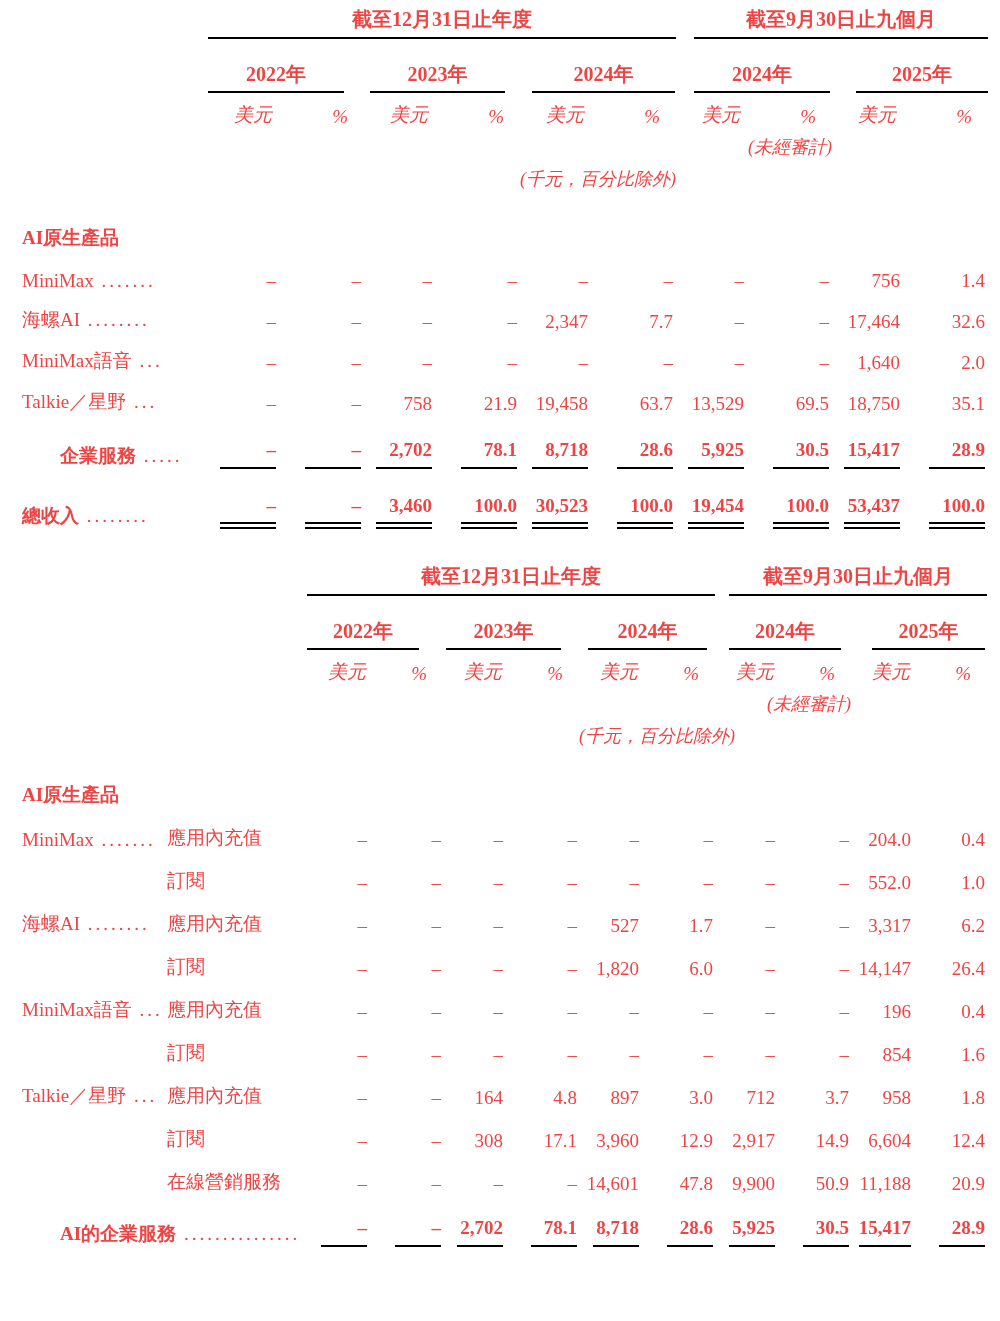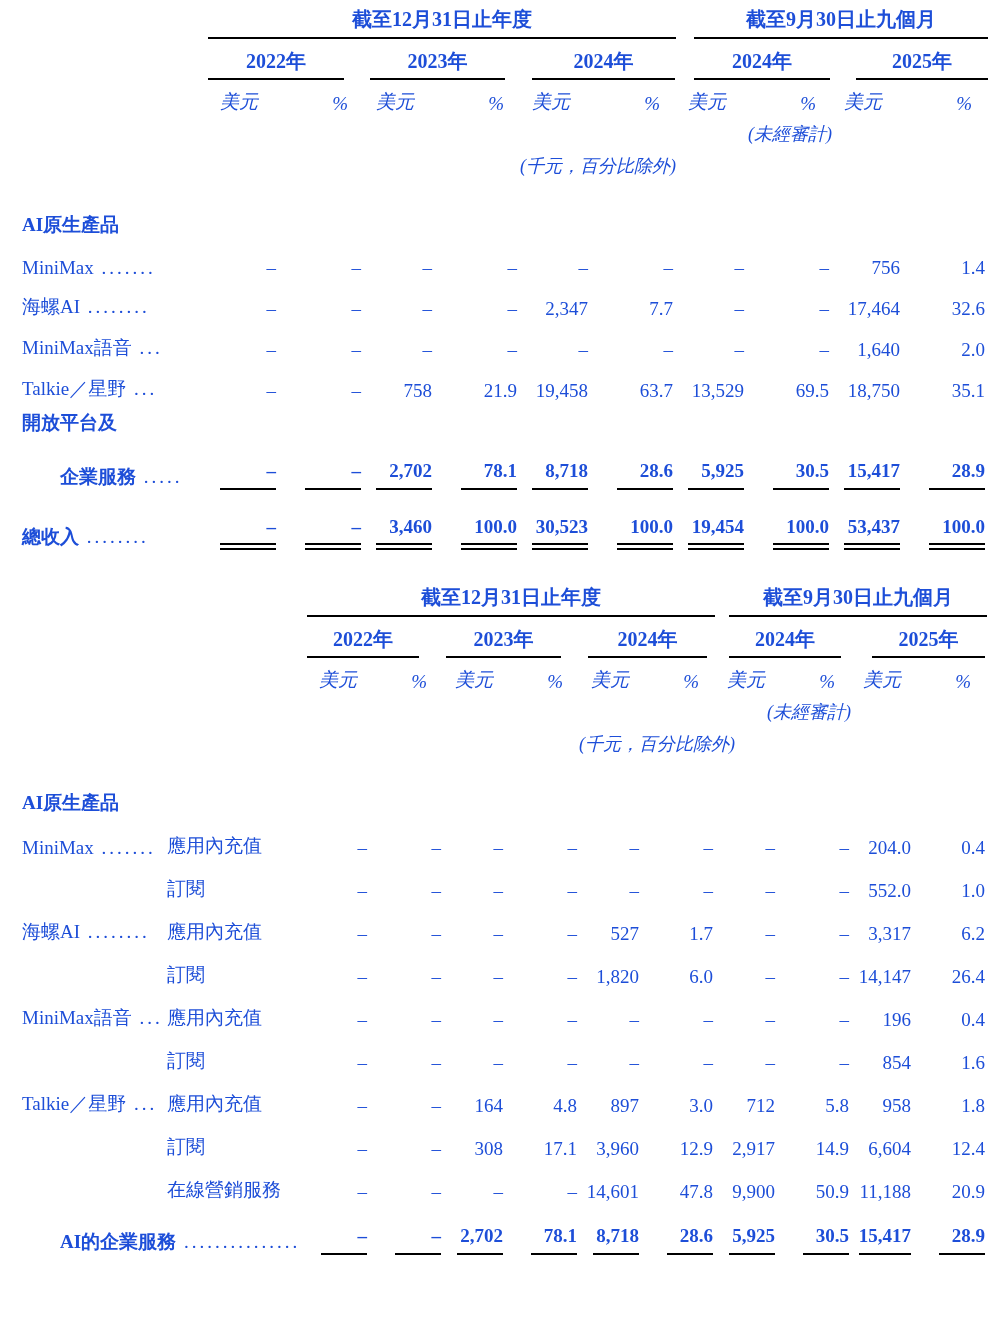--- a/index.html
+++ b/index.html
@@ -1,40 +1,40 @@
 <!DOCTYPE html>
 <html><head>
 <meta charset="utf-8">
 <style>
   html,body{margin:0;padding:0;background:#fff;}
   .page{
     position:relative;width:1000px;height:1321px;overflow:hidden;background:#ffffff;
-    color:#1d4ed8;font-family:"Liberation Serif","DejaVu Serif",serif;font-size:19px;
+    color:#ef4444;font-family:"Liberation Serif","DejaVu Serif",serif;font-size:19px;
   }
   table{border-collapse:separate;border-spacing:0;table-layout:fixed;margin-left:22px;}
   th,td{padding:0;font-weight:normal;vertical-align:bottom;white-space:nowrap;overflow:visible;}
   .t1{width:966px;margin-top:6px;}
   .t2{width:965px;margin-top:34px;}
   
   .secline{border-bottom:2.5px solid #000;text-align:center;font-weight:bold;font-size:20px;padding-bottom:4px;}
   .t1 .sec9 .secline{margin-left:18px;}
   .t2 .sec9 .secline{margin-left:14px;}
-  .yrline{border-bottom:2px solid #000;text-align:center;font-weight:bold;font-size:20px;padding-bottom:3px;margin-top:9px;}
+  .yrline{border-bottom:2px solid #000;text-align:center;font-weight:bold;font-size:20px;padding-bottom:3px;margin-top:22px;}
   .t1 .y1 .yrline{margin-right:20px;}
   .t1 .y2 .yrline{margin:9px 15px 0 6px;}
   .t1 .y3 .yrline{margin:9px 1px 0 12px;}
   .t1 .y4 .yrline{margin:9px 2px 0 18px;}
   .t1 .y5 .yrline{margin:9px 0 0 24px;}
   .t2 .y1 .yrline{margin-right:24px;}
   .t2 .y2 .yrline{margin:9px 18px 0 3px;}
   .t2 .y3 .yrline{margin:9px 8px 0 9px;}
   .t2 .y4 .yrline{margin:9px 10px 0 14px;}
   .t2 .y5 .yrline{margin:9px 2px 0 21px;}
   .hrow3 th{padding-top:9px;padding-bottom:2px;font-style:italic;}
-  .uh.usd{text-align:left;padding-left:12px;}
+  .uh.usd{text-align:center;padding-left:12px;}
   .uh.pct{text-align:right;padding-right:16px;}
   .note{font-style:italic;font-size:18px;text-align:right;}
   .hrow4 th{padding-top:5px;}
   .hrow5 th{padding-top:8px;padding-bottom:4px;}
   
   tbody td{height:41px;}
   .t2 tbody td{height:43px;}
   tr.section td{height:34px;}
   tr.gap td{padding-top:22px;}
   td.lbl,.t2 td.sub{text-align:left;}
@@ -175,23 +175,20 @@
           <td class="pct"><span class="val">–</span></td>
           <td class="usd"><span class="val">758</span></td>
           <td class="pct"><span class="val">21.9</span></td>
           <td class="usd"><span class="val">19,458</span></td>
           <td class="pct"><span class="val">63.7</span></td>
           <td class="usd"><span class="val">13,529</span></td>
           <td class="pct"><span class="val">69.5</span></td>
           <td class="usd"><span class="val">18,750</span></td>
           <td class="pct"><span class="val">35.1</span></td>
         </tr>
-        <tr class="bold section">
-          <td class="lbl" colspan="11"><span>開放平台及</span></td>
-        </tr>
         <tr class="bold rule1">
           <td class="lbl ind" colspan="1"><span>企業服務</span><span class="dots"> .....</span></td>
           <td class="usd"><span class="val u1">–</span></td>
           <td class="pct"><span class="val u1">–</span></td>
           <td class="usd"><span class="val u1">2,702</span></td>
           <td class="pct"><span class="val u1">78.1</span></td>
           <td class="usd"><span class="val u1">8,718</span></td>
           <td class="pct"><span class="val u1">28.6</span></td>
           <td class="usd"><span class="val u1">5,925</span></td>
           <td class="pct"><span class="val u1">30.5</span></td>
@@ -374,21 +371,21 @@
         <tr class="">
           <td class="lbl" colspan="1"><span>Talkie／星野</span><span class="dots"> ...</span></td>
           <td class="sub">應用內充值</td>
           <td class="usd"><span class="val">–</span></td>
           <td class="pct"><span class="val">–</span></td>
           <td class="usd"><span class="val">164</span></td>
           <td class="pct"><span class="val">4.8</span></td>
           <td class="usd"><span class="val">897</span></td>
           <td class="pct"><span class="val">3.0</span></td>
           <td class="usd"><span class="val">712</span></td>
-          <td class="pct"><span class="val">5.8</span></td>
+          <td class="pct"><span class="val">3.7</span></td>
           <td class="usd"><span class="val">958</span></td>
           <td class="pct"><span class="val">1.8</span></td>
         </tr>
         <tr class="">
           <td class="lbl" colspan="1"><span></span></td>
           <td class="sub">訂閱</td>
           <td class="usd"><span class="val">–</span></td>
           <td class="pct"><span class="val">–</span></td>
           <td class="usd"><span class="val">308</span></td>
           <td class="pct"><span class="val">17.1</span></td>

